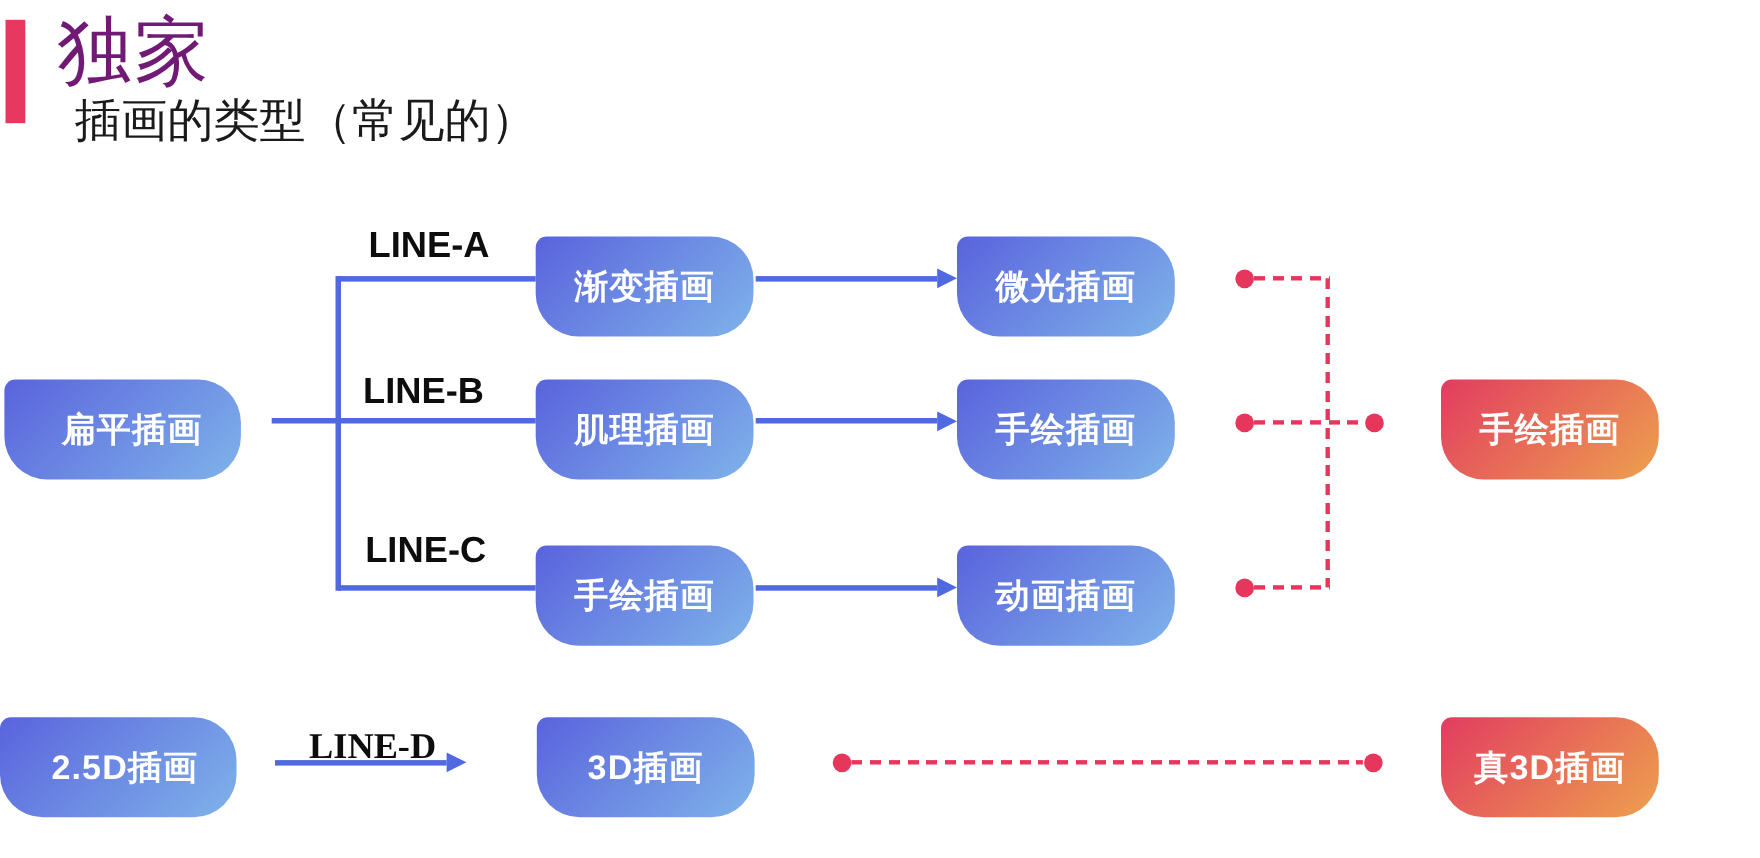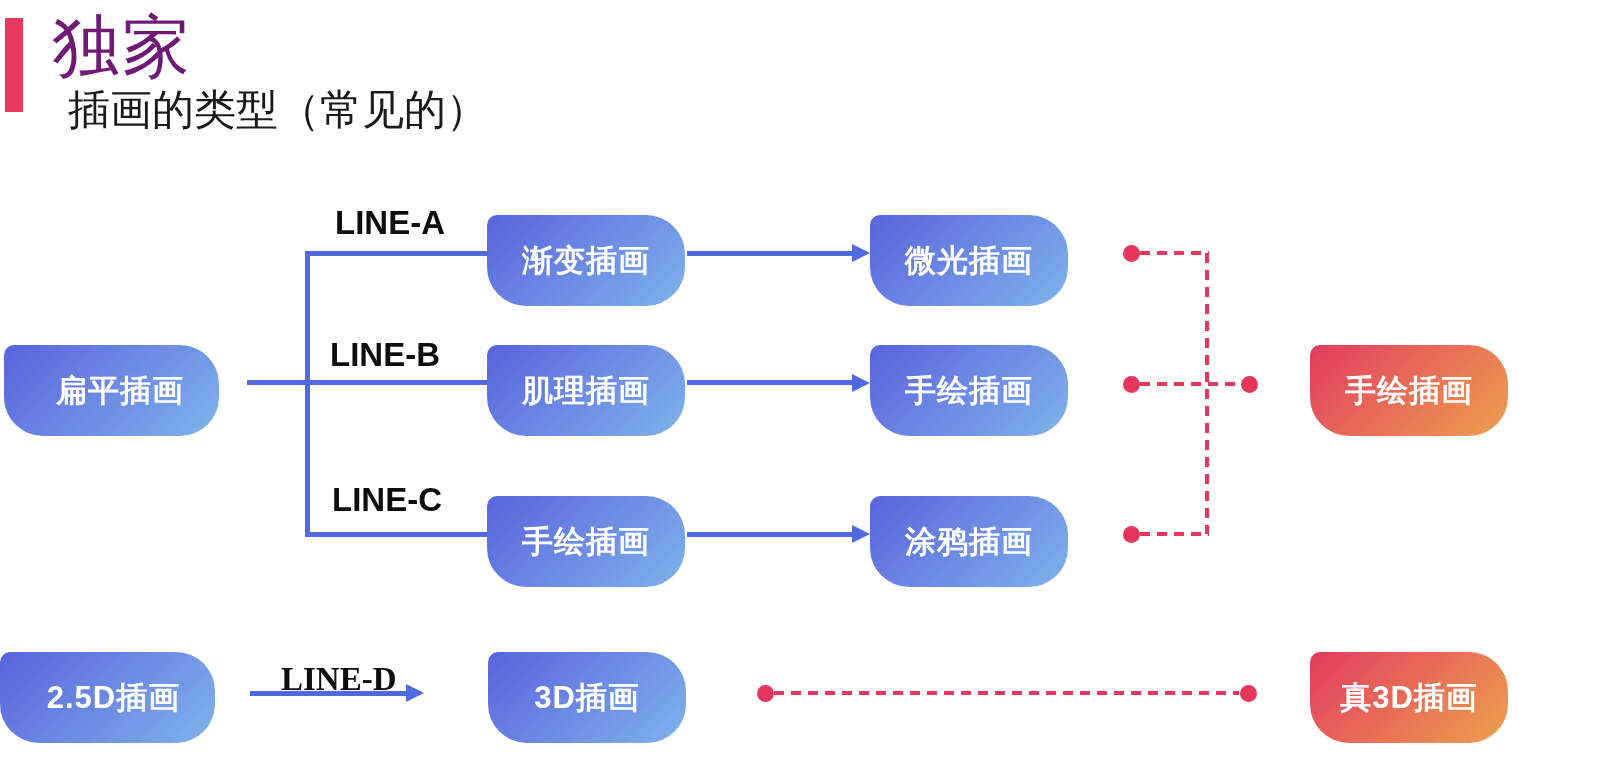--- a/index.html
+++ b/index.html
@@ -85,20 +85,20 @@
   <div class="dash-h" style="left:774px;top:691px;width:465px;"></div>
   <div class="dot" style="left:757px;top:685px;"></div>
   <div class="dot" style="left:1240px;top:685px;"></div>
 
   <div class="pill blue" style="left:4px;top:345px;padding-left:17px;">扁平插画</div>
   <div class="pill blue" style="left:487px;top:215px;">渐变插画</div>
   <div class="pill blue" style="left:487px;top:345px;">肌理插画</div>
   <div class="pill blue" style="left:487px;top:496px;">手绘插画</div>
   <div class="pill blue" style="left:870px;top:345px;">手绘插画</div>
   <div class="pill blue" style="left:870px;top:215px;">微光插画</div>
-  <div class="pill blue" style="left:870px;top:496px;">涂鸦插画</div>
+  <div class="pill blue" style="left:870px;top:496px;">动画插画</div>
   <div class="pill blue" style="left:0px;top:652px;width:203px;padding-left:12px;">2.5D插画</div>
   <div class="pill blue" style="left:488px;top:652px;">3D插画</div>
 
   <div class="pill red" style="left:1310px;top:345px;">手绘插画</div>
   <div class="pill red" style="left:1310px;top:652px;">真3D插画</div>
 
 </div>
 
 </body></html>

